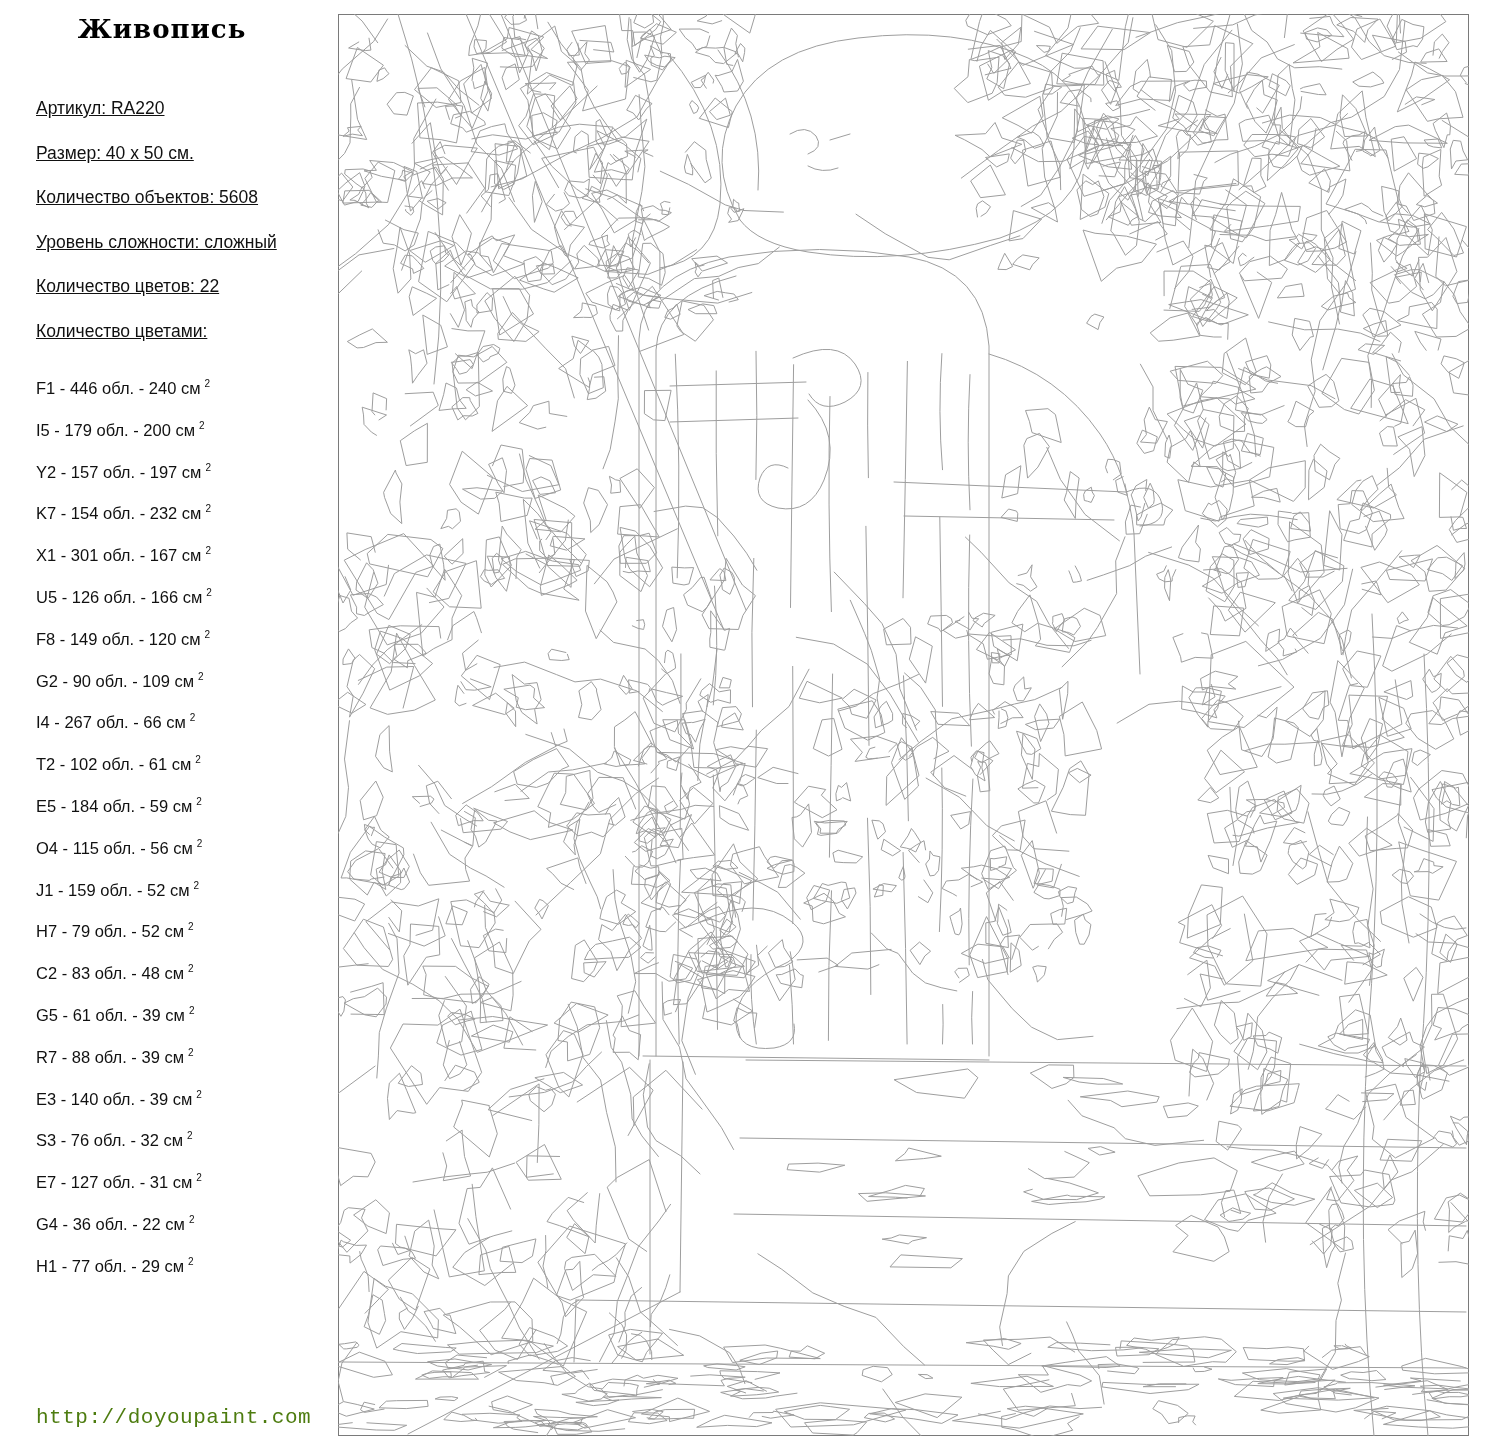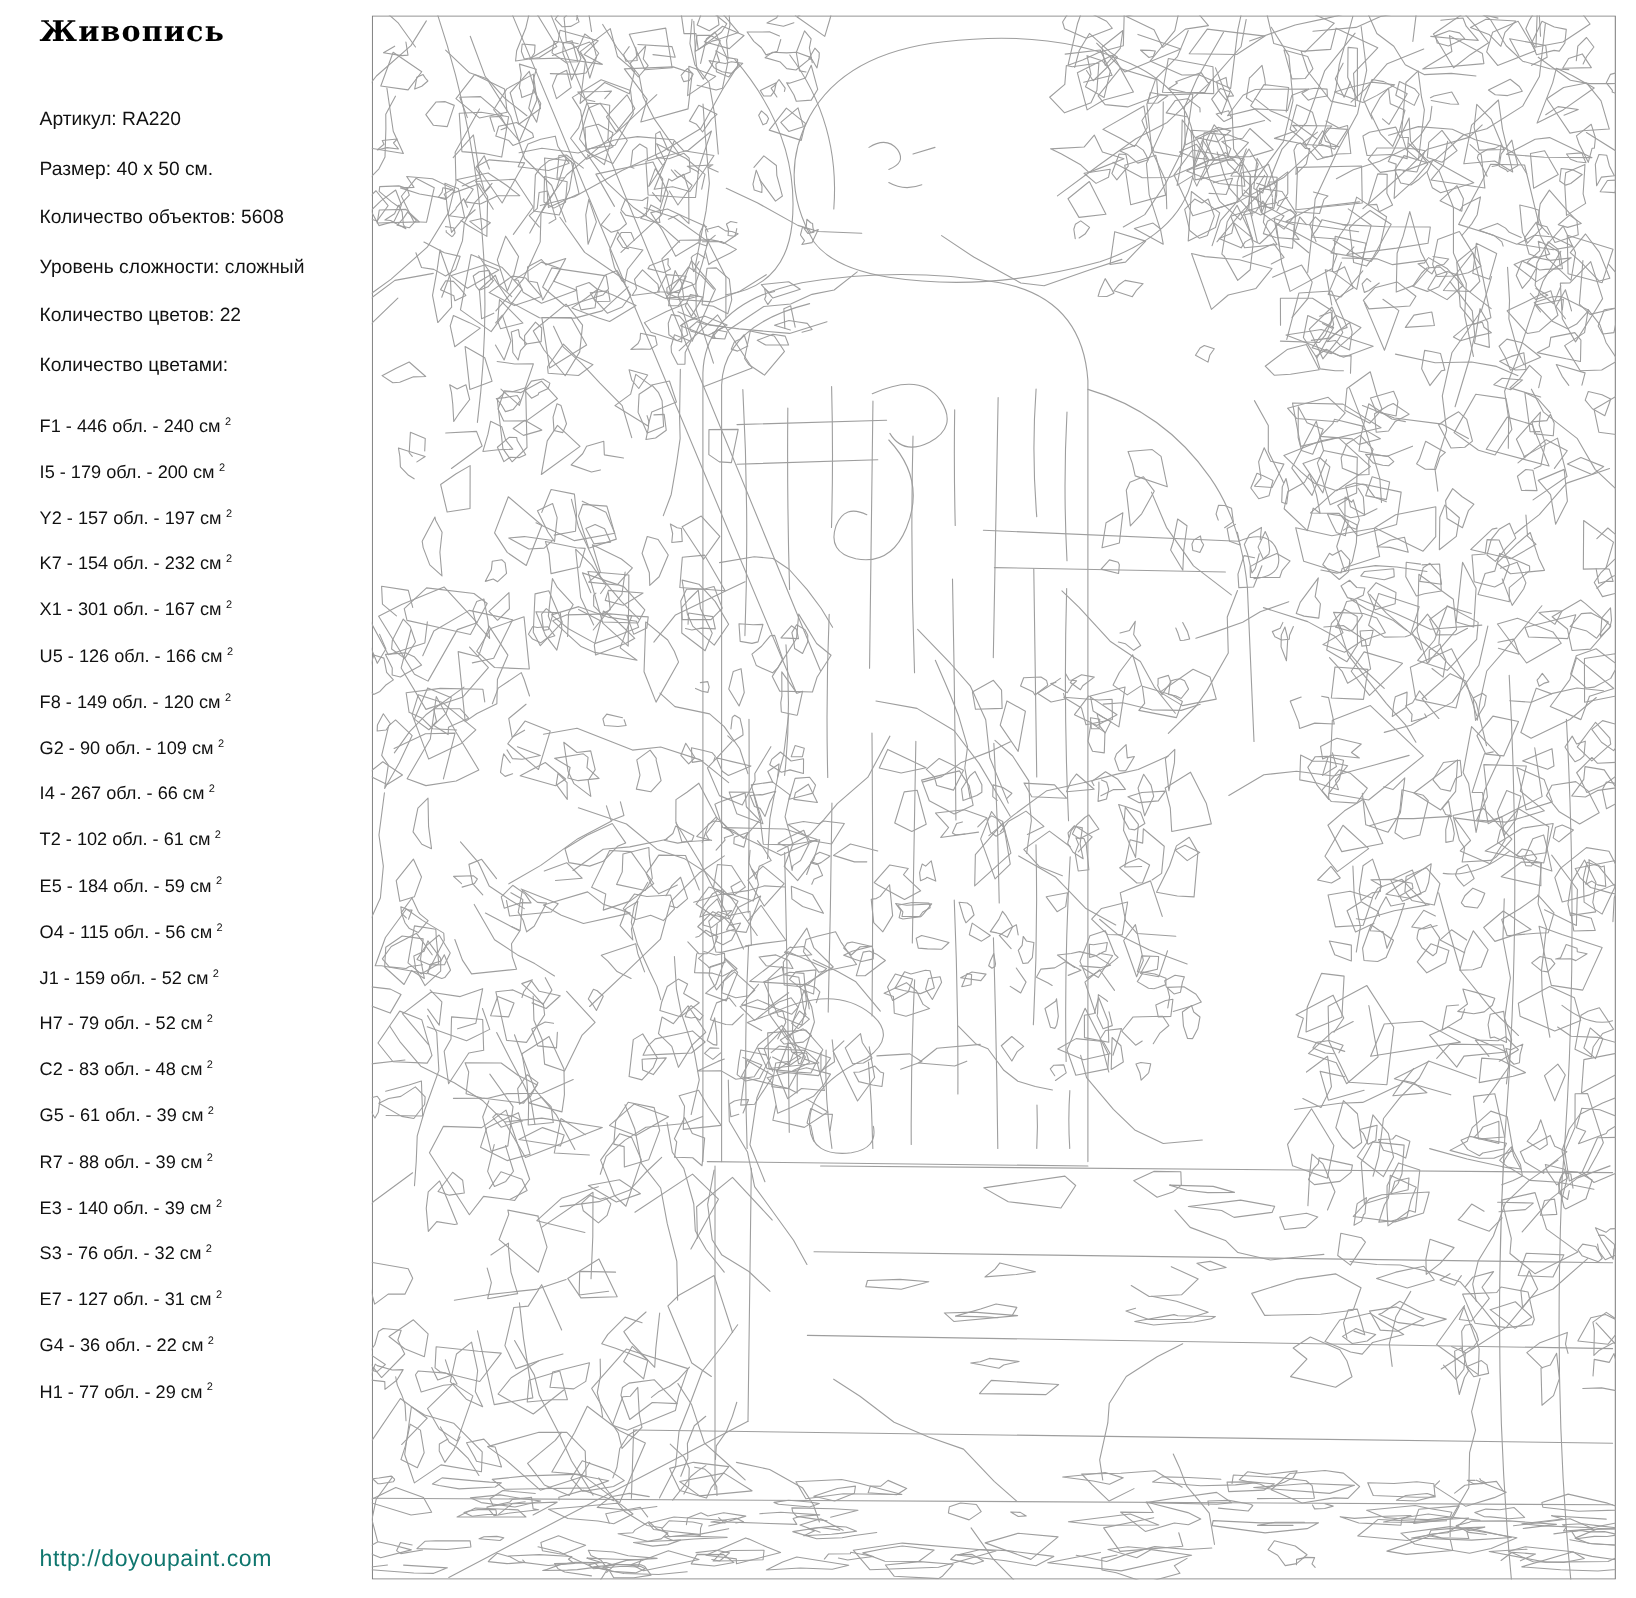--- a/index.html
+++ b/index.html
@@ -3,34 +3,34 @@
 <meta charset="utf-8">
 <style>
   html,body{margin:0;padding:0;}
   body{
     width:1487px;height:1453px;position:relative;overflow:hidden;
     background:#ffffff;color:#111;
     font-family:"Liberation Sans",sans-serif;
     -webkit-font-smoothing:antialiased;
   }
   .logo{
-    position:absolute;left:36px;top:12px;width:252px;
+    position:absolute;left:36px;top:12px;width:252px;text-align:center;
     font-family:"DejaVu Serif",serif;font-weight:700;
     font-size:26px;line-height:34px;letter-spacing:1px;color:#000;
   }
   .logo .l2{word-spacing:12px;}
   .logo .reg{font-size:11px;vertical-align:super;margin-left:7px;font-family:"Liberation Sans",sans-serif;}
-  .details{position:absolute;left:36px;top:99px;width:300px;font-size:17.5px;}
+  .details{position:absolute;left:36px;top:99px;width:300px;font-size:17.5px;text-decoration:underline;}
   .details .dline{height:18px;line-height:18px;margin-bottom:26.5px;white-space:nowrap;}
   .color-list{position:absolute;left:36px;top:357px;width:300px;font-size:16.5px;line-height:21.3px;}
   .crow{white-space:nowrap;margin-top:16px;}
   .crow sup{font-size:10px;margin-left:4px;}
   .footer-url{
     position:absolute;left:36px;top:1406px;font-size:21px;letter-spacing:0.5px;
-    font-family:Liberation Sans, sans-serif;color:#0f766e;white-space:nowrap;
+    font-family:Liberation Mono, monospace;color:#4d7c0f;white-space:nowrap;
   }
   
   .canvas-wrap{position:absolute;left:338px;top:14px;width:1131px;height:1422px;}
   .canvas-wrap svg{display:block;width:1131px;height:1422px;}
 </style>
 </head>
 <body>
 
 <div class="logo">
   <div class="l1">Живопись</div>

